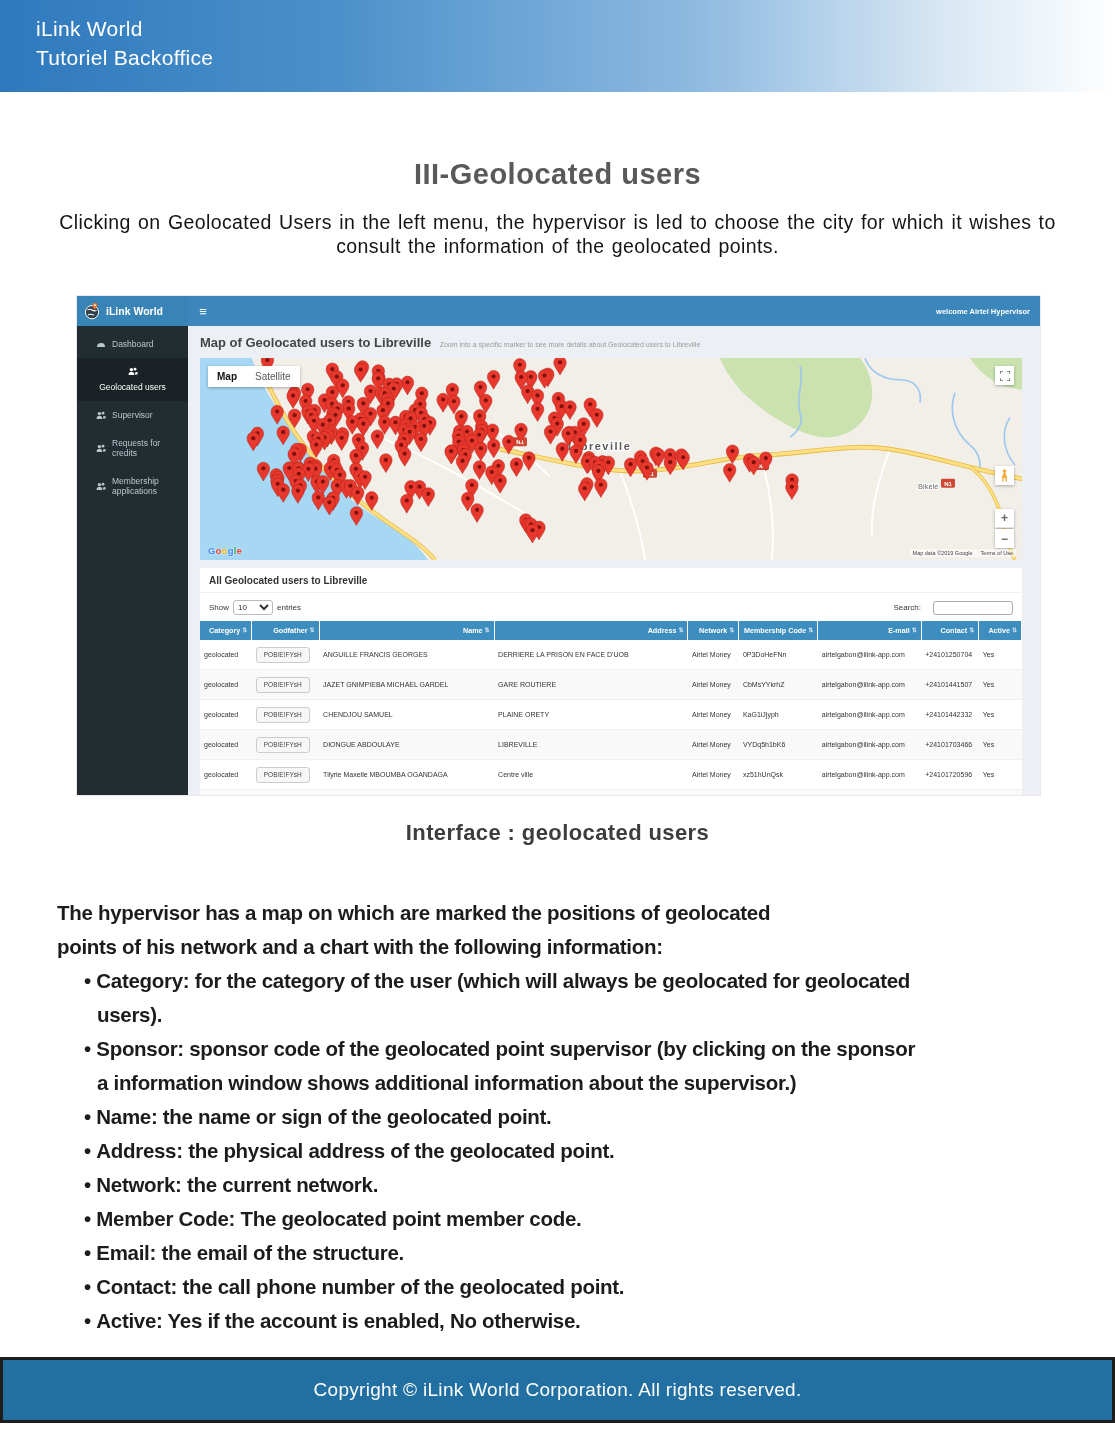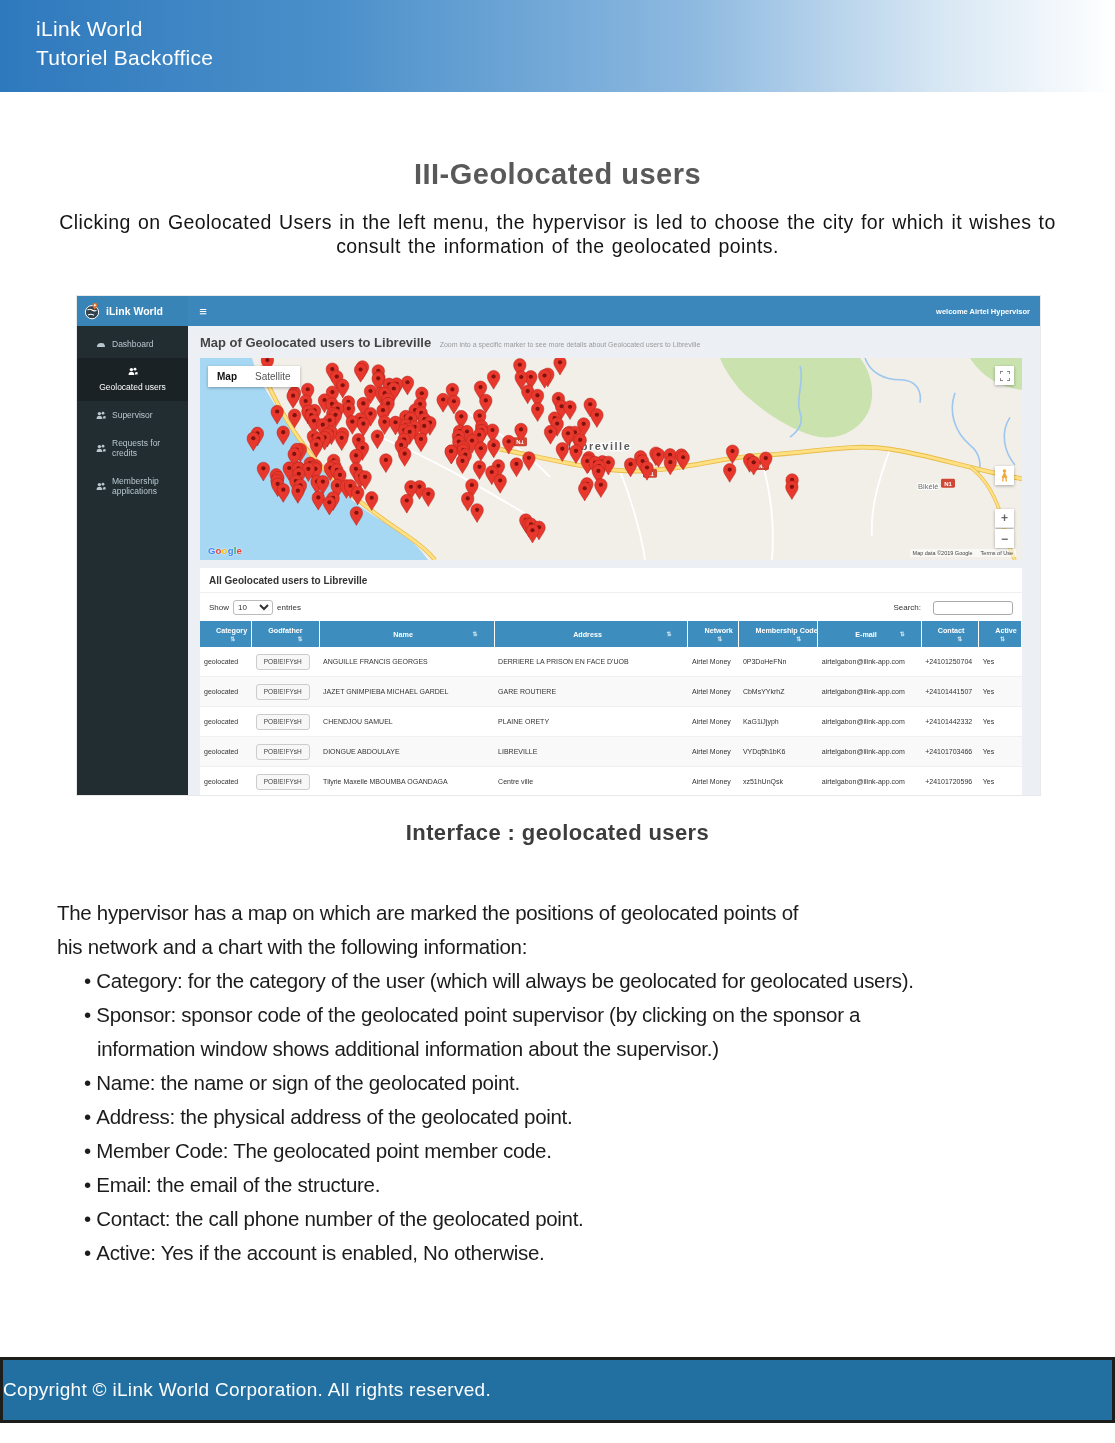--- a/index.html
+++ b/index.html
@@ -51,37 +51,37 @@
 
   .panel { background:#fff; margin:8px 18px 0 12px; padding-bottom:22px; }
   .panel-title { font-size:10px; font-weight:bold; color:#333; padding:7px 9px 6px; border-bottom:1px solid #f0f0f0; }
   .tbl-controls { display:flex; justify-content:space-between; align-items:center; padding:7px 9px 6px; font-size:8px; color:#333; }
   .show-box { display:flex; align-items:center; gap:4px; }
   .show-box select { font-size:8px; width:40px; height:15px; border:1px solid #bbb; border-radius:3px; color:#333; background:#fff; font-family:"Liberation Sans",sans-serif; }
   .search-box { display:flex; align-items:center; gap:12px; }
   .search-box input { width:80px; height:14px; border:1px solid #aaa; border-radius:3px; font-size:8px; padding:0 3px; }
 
   table.grid { width:100%; border-collapse:collapse; table-layout:fixed; }
-  table.grid th { background:#3d8ebf; color:#fff; font-size:7.2px; text-align:center; padding:5px 16px; border-right:1px solid rgba(255,255,255,.22); white-space:nowrap; overflow:hidden; cursor:pointer; }
+  table.grid th { background:#3d8ebf; color:#fff; font-size:7.2px; text-align:right; padding:5px 4px; border-right:1px solid rgba(255,255,255,.22); white-space:nowrap; overflow:hidden; cursor:pointer; }
   table.grid th .sort { float:right; font-size:6px; opacity:.75; margin-left:2px; }
   table.grid td { font-size:7px; color:#333; padding:6.5px 4px; border-bottom:1px solid #f0f0f0; white-space:nowrap; overflow:hidden; vertical-align:middle; }
   table.grid tbody tr:nth-child(even) { background:#f9f9f9; }
   .gf-btn { display:inline-block; padding:3.5px 7px; background:#f7f7f7; border:1px solid #ccc; border-radius:3px; font-size:6.5px; color:#444; cursor:pointer; }
   .c0{width:6.3%}.c1{width:8.2%}.c2{width:21.3%}.c3{width:23.6%}.c4{width:6.2%}.c5{width:9.6%}.c6{width:12.6%}.c7{width:7.0%}.c8{width:5.2%}
 
   
   .caption { text-align:center; font-size:22px; font-weight:bold; color:#3d3d3d; position:absolute; top:820px; width:100%; letter-spacing:.4px; }
-  .descr { position:absolute; top:896px; left:57px; width:920px; color:#1c1c1c; font-size:20.5px; font-weight:normal; line-height:34px; letter-spacing:-0.3px; }
+  .descr { position:absolute; top:896px; left:57px; width:920px; color:#1c1c1c; font-size:20.5px; font-weight:bold; line-height:34px; letter-spacing:-0.3px; }
   .descr p { margin:0 0 0 0; max-width:770px; }
   .descr ul { list-style:none; margin:0; padding:0; max-width:860px; }
   .descr li { padding-left:40px; text-indent:-13px; }
   .descr li::before { content:"\2022\00a0"; }
 
   
-  .page-footer { position:absolute; left:0; top:1357px; width:1115px; height:66px; background:#2170a1; border:3px solid #1d1d1b; display:flex; align-items:center; justify-content:flex-start; }
+  .page-footer { position:absolute; left:0; top:1357px; width:1115px; height:66px; background:#2170a1; border:3px solid #1d1d1b; display:flex; align-items:center; justify-content:center; }
   .page-footer div { color:#fdfdfd; font-size:19px; letter-spacing:.3px; }
 </style>
 </head>
 <body>
 
 <header class="banner">
   <div>iLink World</div>
   <div>Tutoriel Backoffice</div>
 </header>
 
@@ -572,20 +572,21 @@
 
 <div class="caption">Interface : geolocated users</div>
 
 <div class="descr">
   <p>The hypervisor has a map on which are marked the positions of geolocated points of his network and a chart with the following information:</p>
   <ul id="bullet-list">
       <li>Category: for the category of the user (which will always be geolocated for geolocated users).</li>
       <li>Sponsor: sponsor code of the geolocated point supervisor (by clicking on the sponsor a information window shows additional information about the supervisor.)</li>
       <li>Name: the name or sign of the geolocated point.</li>
       <li>Address: the physical address of the geolocated point.</li>
+      <li>Network: the current network.</li>
       <li>Member Code: The geolocated point member code.</li>
       <li>Email: the email of the structure.</li>
       <li>Contact: the call phone number of the geolocated point.</li>
       <li>Active: Yes if the account is enabled, No otherwise.</li>
     </ul>
 </div>
 
 <footer class="page-footer">
   <div>Copyright © iLink World Corporation. All rights reserved.</div>
 </footer>

